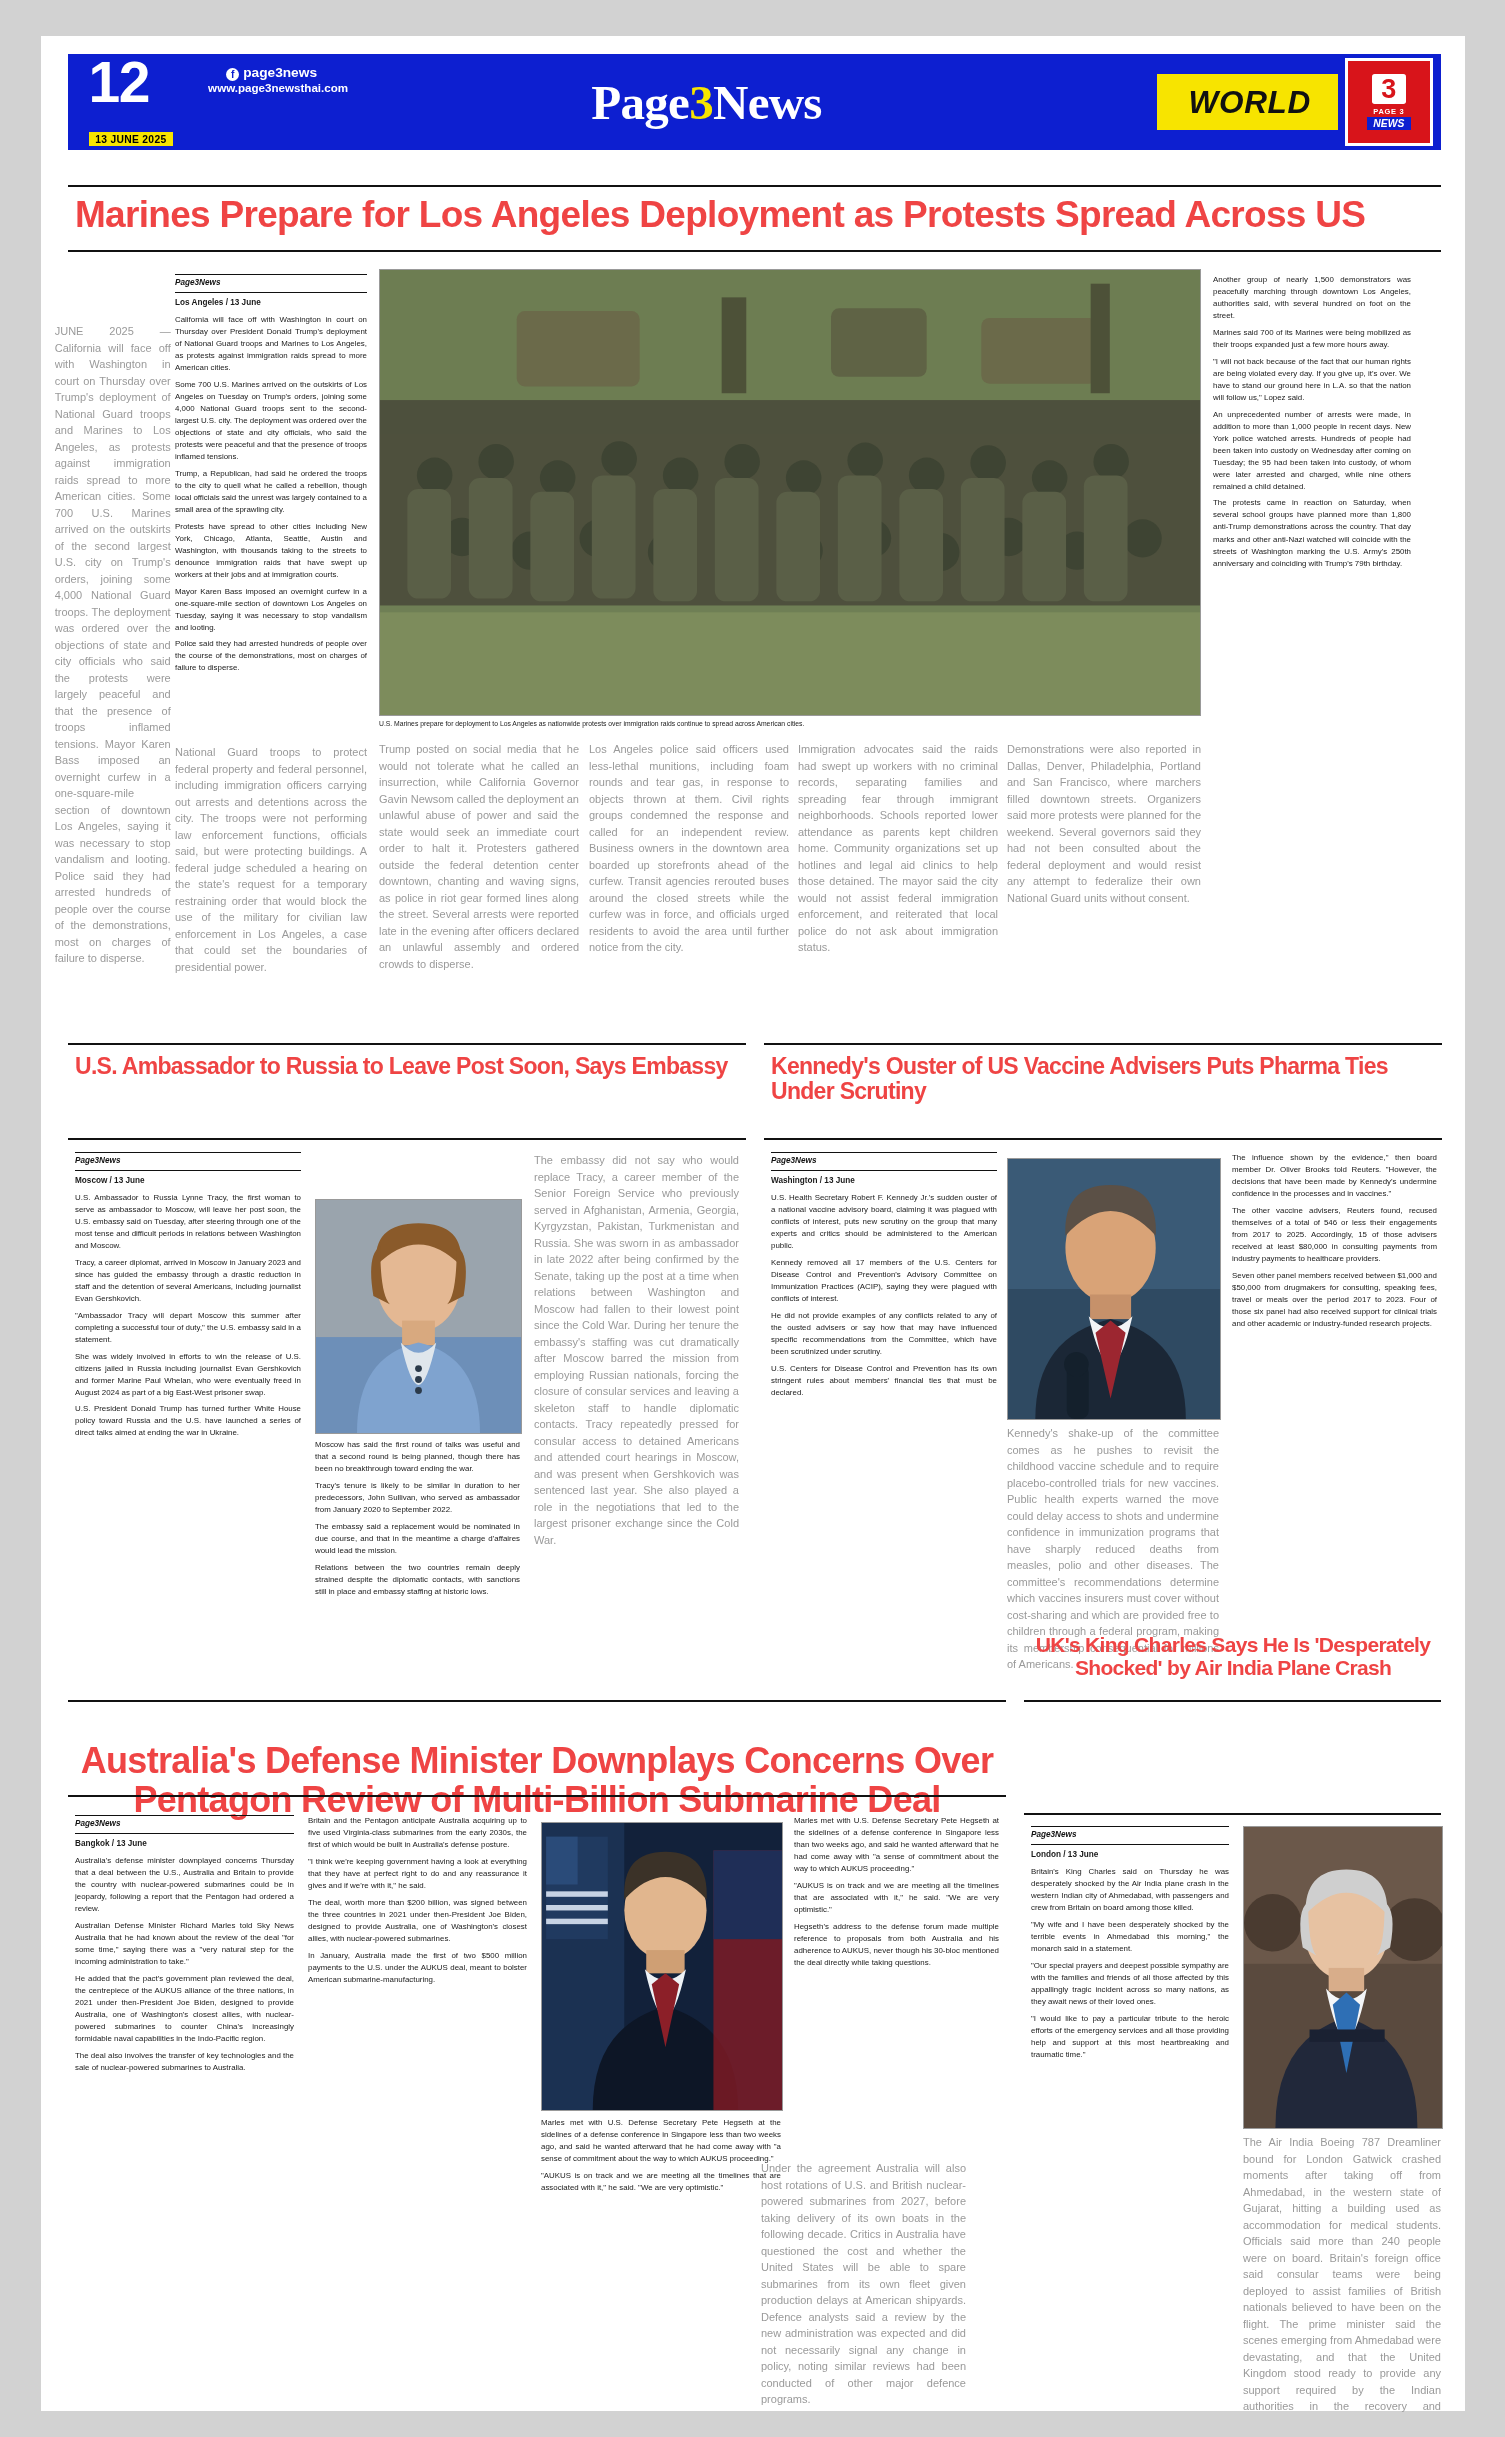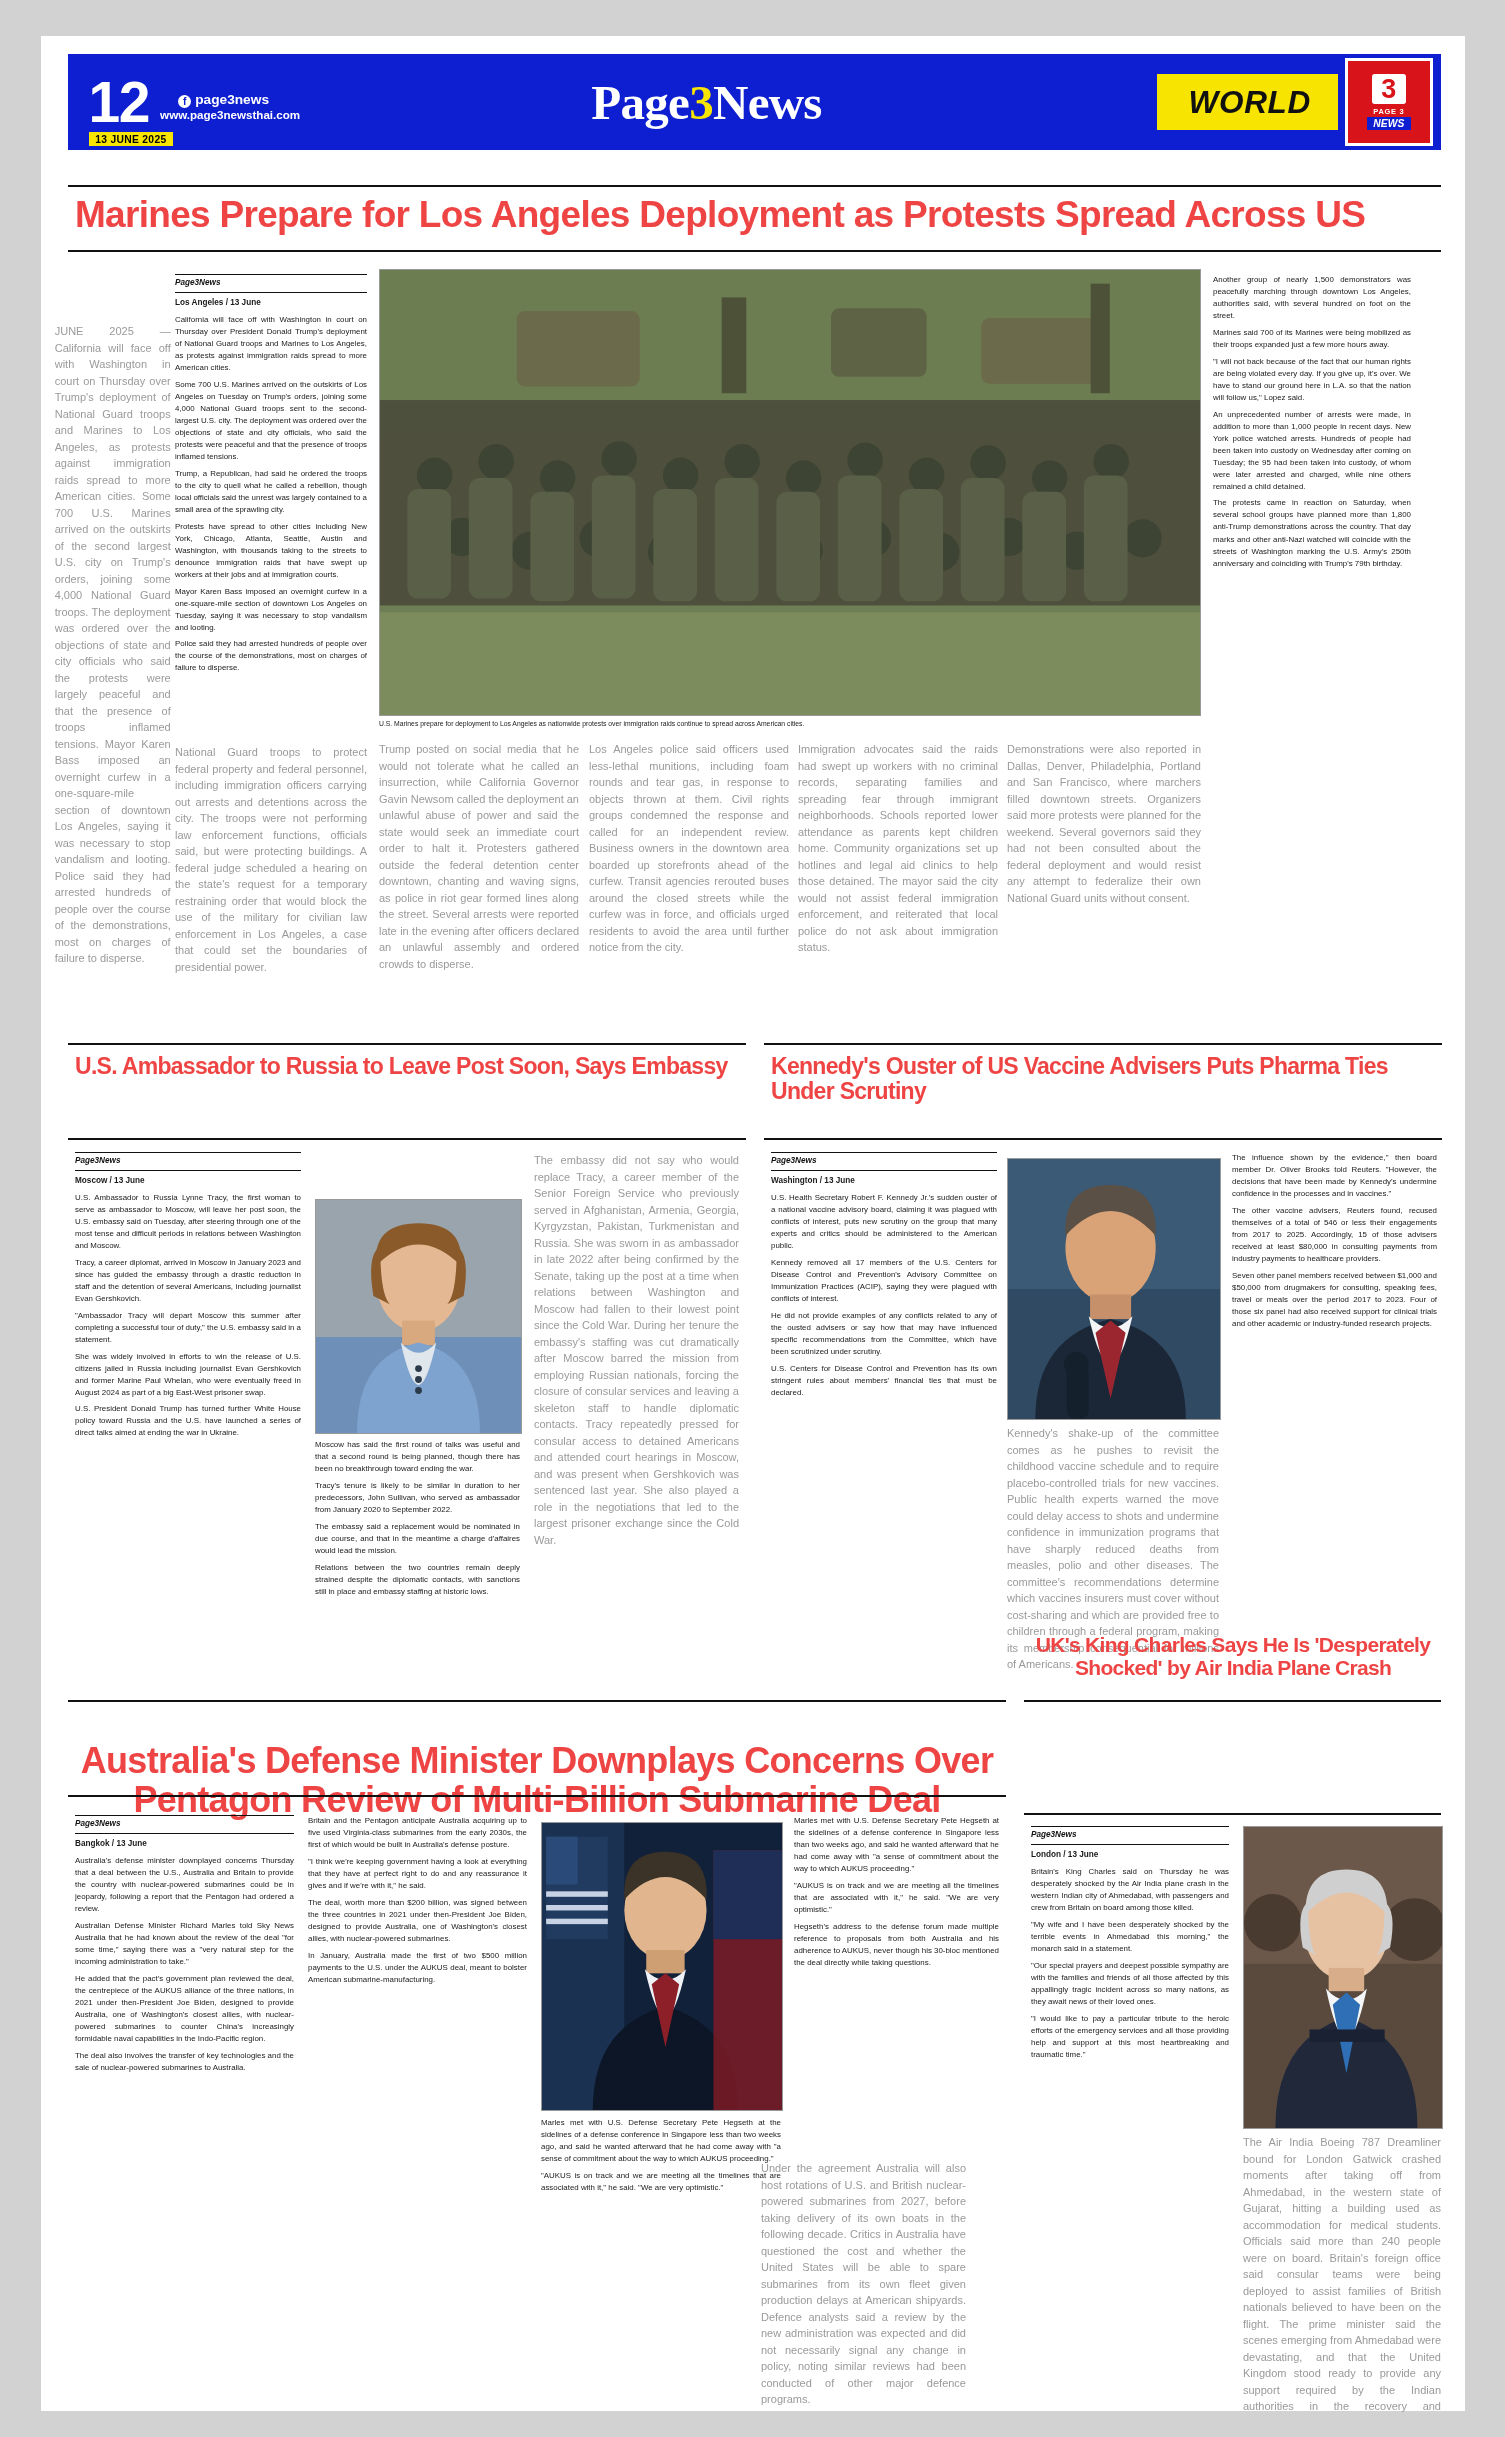--- a/index.html
+++ b/index.html
@@ -56,21 +56,21 @@
     width: 1373px;
     height: 96px;
     background: #0d1fd0;
     display: flex;
     align-items: stretch;
   }
   .mh-left {
     width: 356px;
     position: relative;
     display: flex;
-    align-items: center;
+    gap: 48px;
   }
   .page-num {
     color: #ffffff;
     font-size: 57px;
     font-weight: bold;
     line-height: 1;
     margin-left: 20.5px;
     letter-spacing: -1.4px;
   }
   .mh-site {

